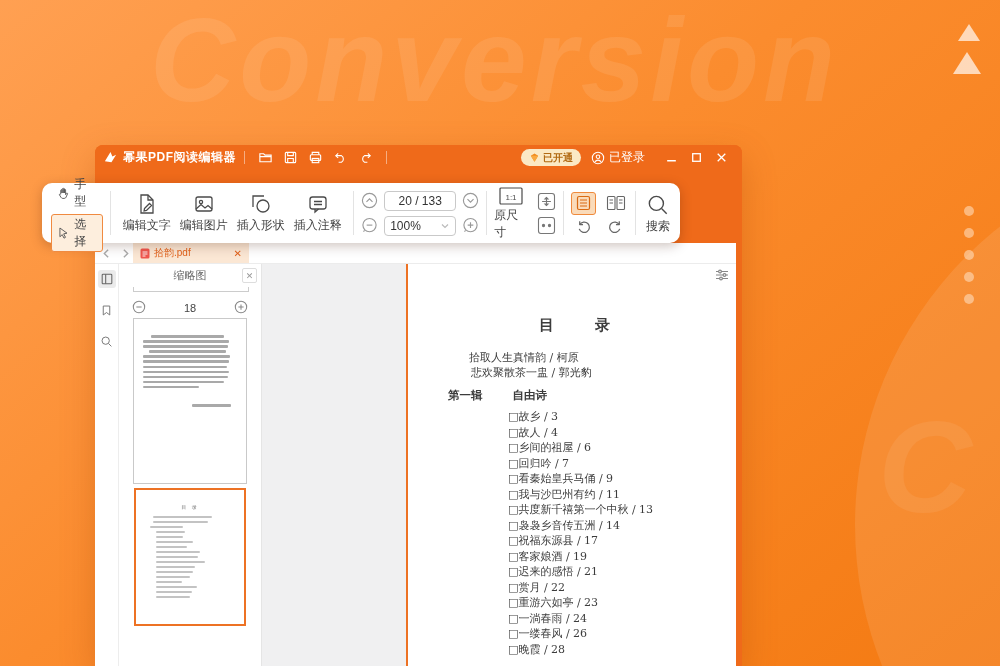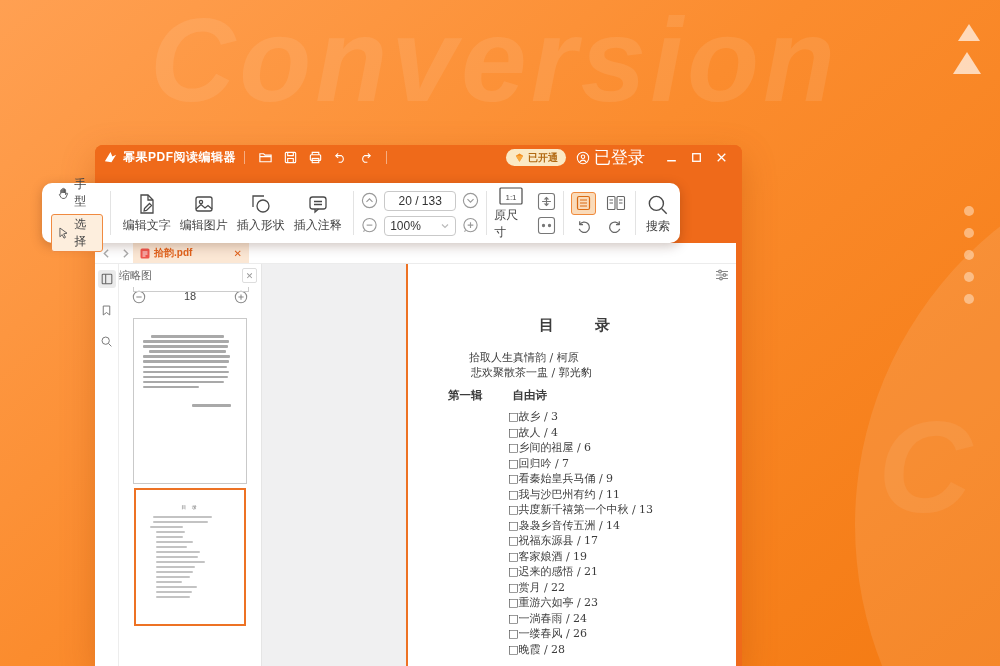--- a/index.html
+++ b/index.html
@@ -24,50 +24,50 @@
           box-shadow:0 12px 34px rgba(160,60,0,0.28);overflow:hidden;background:#ef6a1a;}
   .titlebar{height:25px;background:#ef6a1a;display:flex;align-items:center;color:#fff;
             font-size:12px;padding:0 8px;}
   .titlebar .logo{width:15px;height:15px;margin-right:5px;}
   .titlebar .appname{font-weight:700;letter-spacing:0.5px;}
   .vdiv{width:1px;height:13px;background:rgba(255,255,255,0.45);margin:0 8px;}
   .tico{width:15px;height:15px;margin:0 5px;cursor:pointer;}
   .titlebar .spacer{flex:1;}
   .vipbadge{display:flex;align-items:center;gap:3px;background:#fbe9c4;border-radius:9px;height:17px;
             padding:0 8px;color:#b26a12;font-size:10px;font-weight:700;margin-right:10px;cursor:pointer;}
-  .account{display:flex;align-items:center;gap:4px;font-size:17px;margin-right:14px;cursor:pointer;}
+  .account{display:flex;align-items:center;gap:4px;font-size:12px;margin-right:14px;cursor:pointer;}
   .winctl{width:13px;height:13px;margin:0 6px;cursor:pointer;}
   .menuband{height:73px;background:#ef6a1a;position:relative;}
   .menu-tab-partial{position:absolute;left:34px;top:28px;width:32px;height:45px;background:#ffffff;
                     border-radius:4px 4px 0 0;}
   .contentrow{display:flex;height:423px;background:#fff;}
   .contentcol{width:802px;display:flex;flex-direction:column;}
   .rightframe{width:8px;background:#ef6a1a;}
   
   .tabbar{height:20px;background:#fff;border-bottom:1px solid #ececec;display:flex;align-items:center;
           font-size:10px;color:#999;}
   .tab-arrow{width:13px;height:13px;margin:0 1px 0 5px;cursor:pointer;}
   .tab{height:20px;display:flex;align-items:center;gap:4px;background:#fbe7d4;padding:0 7px;
        color:#e2611a;width:116px;box-sizing:border-box;cursor:pointer;}
-  .tab .tabname{flex:1;white-space:nowrap;overflow:hidden;font-weight:bold;}
+  .tab .tabname{flex:1;white-space:nowrap;overflow:hidden;}
   .tab .tabclose{color:#e2611a;font-size:10px;cursor:pointer;}
   
   .bodyrow{flex:1;display:flex;overflow:hidden;}
   .iconstrip{width:23px;border-right:1px solid #ededed;display:flex;flex-direction:column;align-items:center;
              padding-top:6px;gap:13px;background:#fff;}
   .stripbtn{width:18px;height:18px;display:flex;align-items:center;justify-content:center;border-radius:3px;cursor:pointer;}
   .stripbtn.active{background:#ebebeb;}
   
   .thumbpanel{width:143px;border-right:1px solid #e5e5e5;background:#fff;position:relative;
               font-size:11px;color:#555;box-sizing:border-box;}
-  .panelhead{height:22px;display:flex;align-items:center;justify-content:flex-start;color:#666;position:relative;}
+  .panelhead{height:22px;display:flex;align-items:center;justify-content:center;color:#666;position:relative;}
   .panelclose{position:absolute;right:4px;top:4px;width:13px;height:13px;border:1px solid #ddd;border-radius:2px;
               display:flex;align-items:center;justify-content:center;font-size:9px;color:#999;cursor:pointer;}
   .thumb-sliver{position:absolute;left:14px;right:12px;top:23px;height:4px;border:1px solid #ccc;border-top:none;}
-  .thumbctl{height:24px;display:flex;align-items:flex-start;justify-content:space-between;padding:0 13px;margin-top:4px;}
+  .thumbctl{height:24px;display:flex;align-items:flex-end;justify-content:space-between;padding:0 13px;margin-top:4px;}
   .thumbctl .pg{color:#444;}
   .cbtn{width:14px;height:14px;cursor:pointer;}
   .thumb{background:#fff;margin:4px auto 0;position:relative;overflow:hidden;}
   .thumb18{width:114px;height:166px;border:1px solid #c9c9c9;padding:16px 9px 0;box-sizing:border-box;}
   .thumb19{width:112px;height:138px;border:2px solid #ed7224;padding:14px 12px 0;box-sizing:border-box;}
   .bar{height:2.5px;background:#a9a9a9;margin-bottom:2.6px;border-radius:1px;}
   .bar.light{background:#c3c3c3;}
   .minititle{text-align:center;font-size:5px;color:#777;letter-spacing:2px;margin-bottom:6px;}
   
   .canvas{flex:1;background:#f0f0f1;position:relative;overflow:hidden;}

